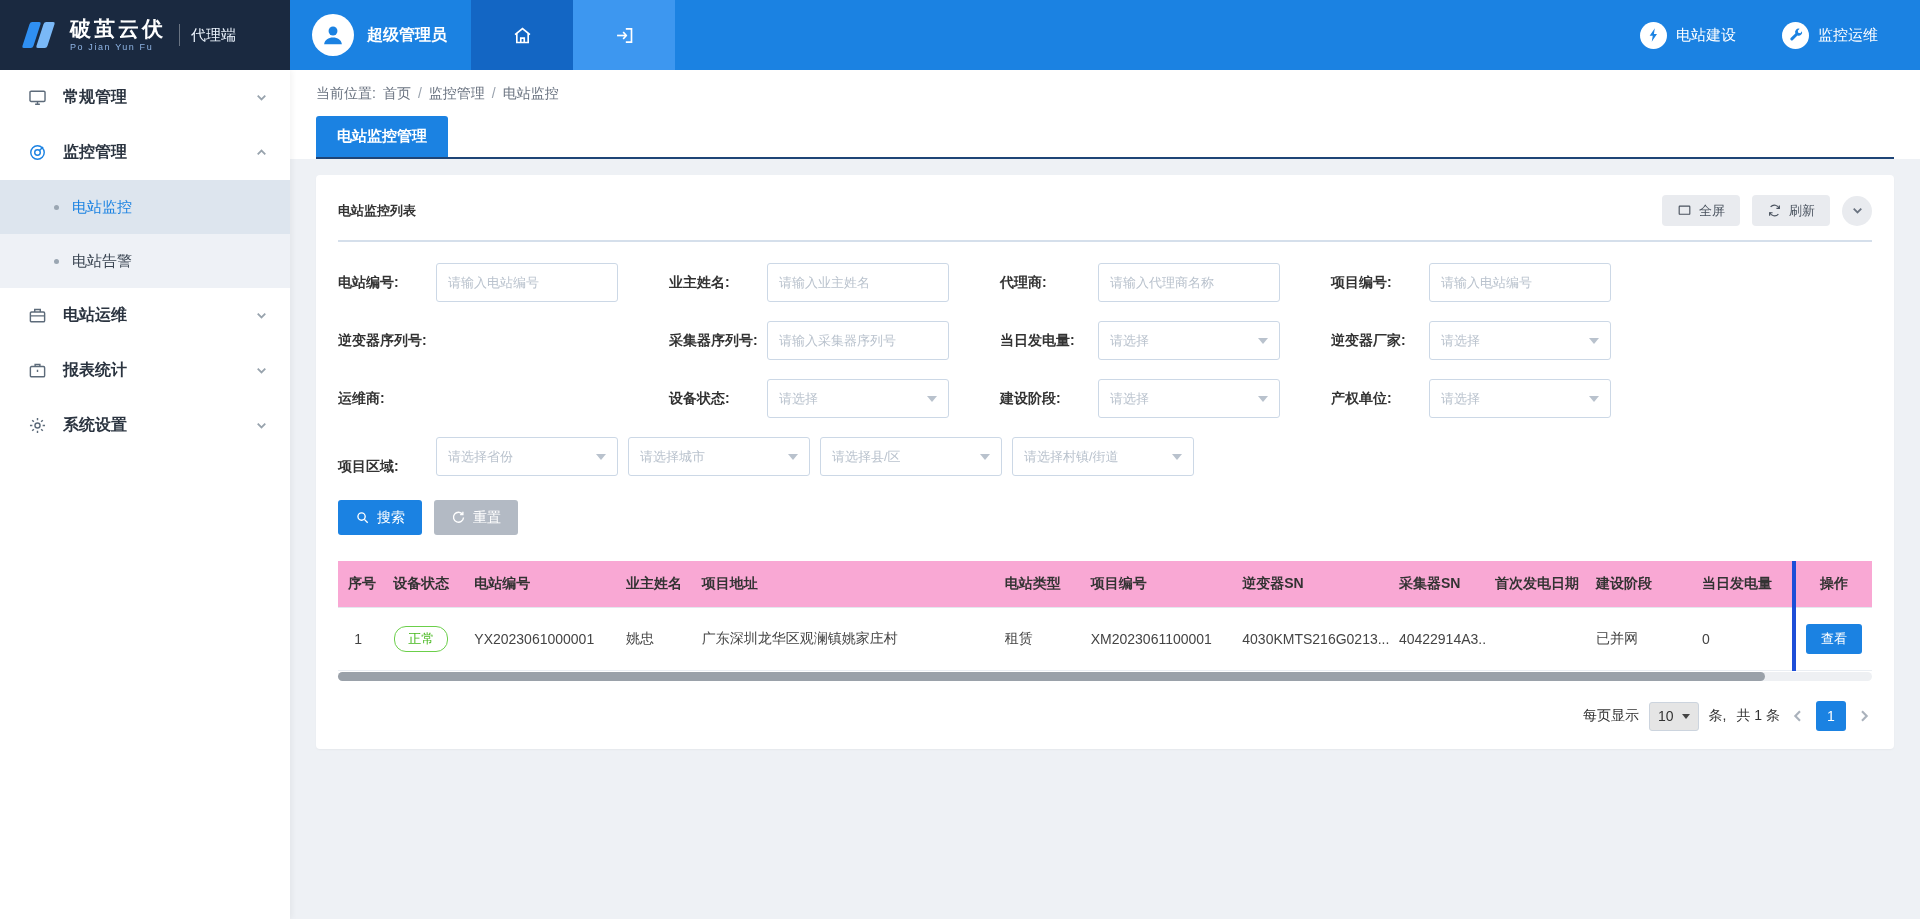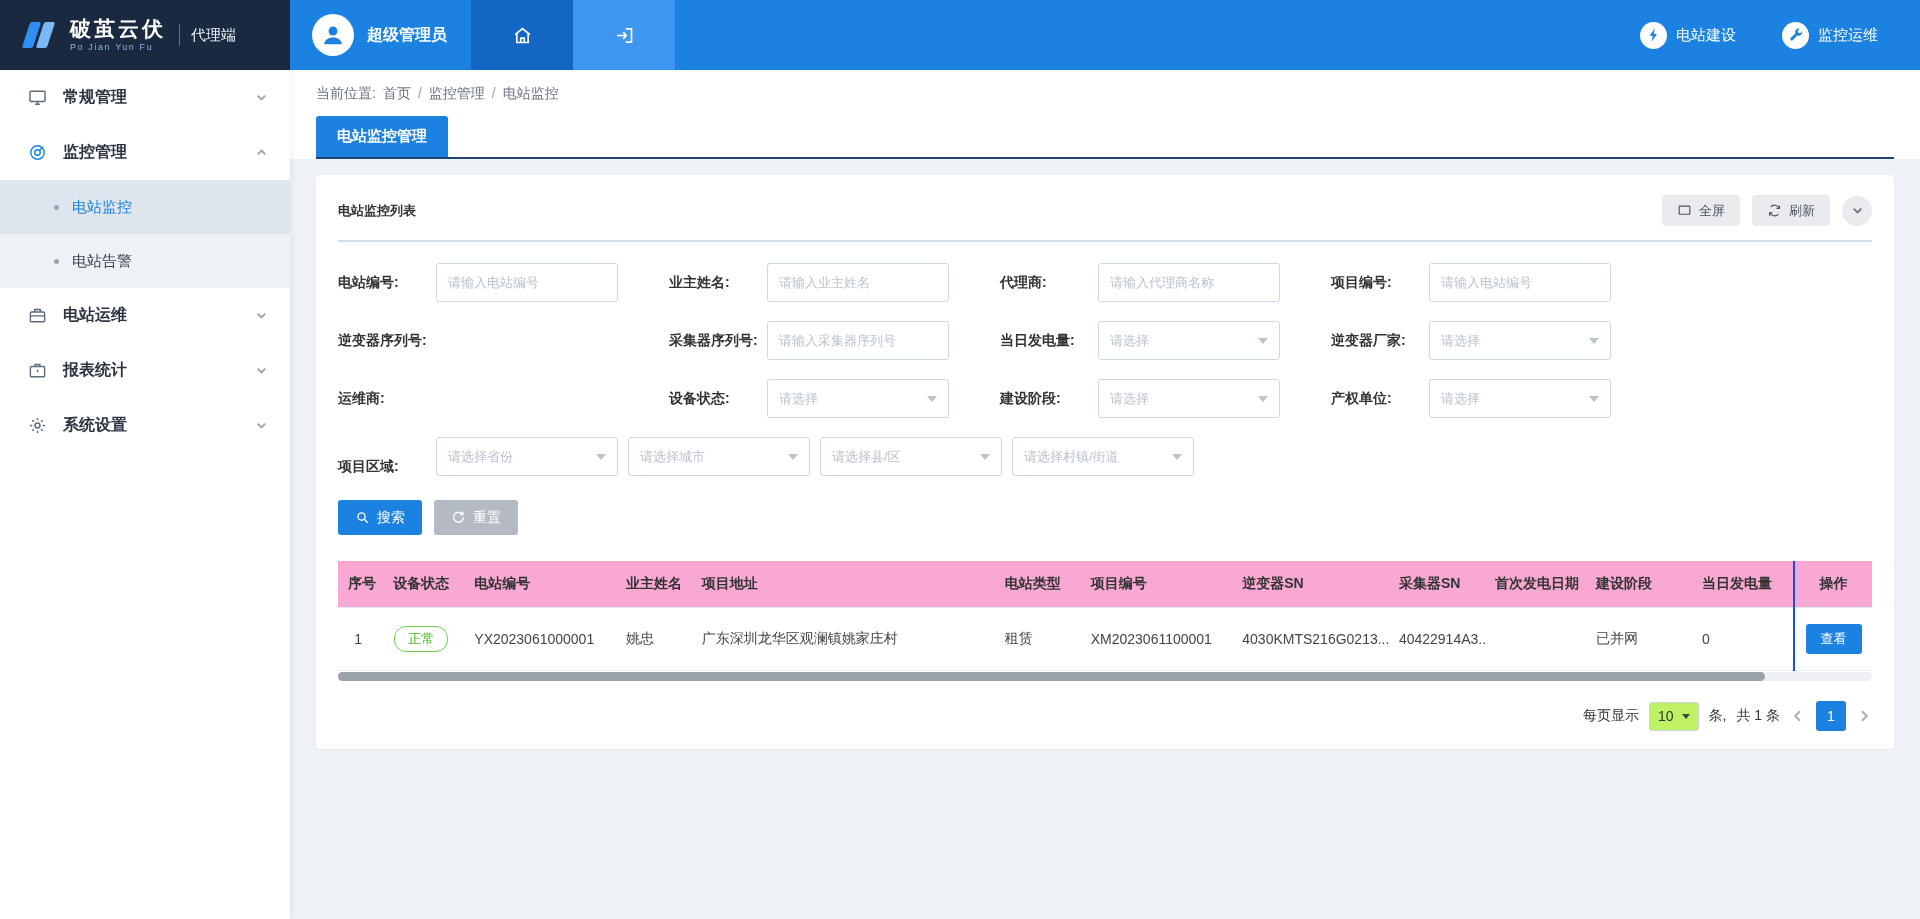--- a/index.html
+++ b/index.html
@@ -105,33 +105,33 @@
   .btn-search { background:#1b82e2; }
   .btn-reset { background:#b3bac4; }
 
   .table-wrap { margin-top:26px; }
   table { width:100%; border-collapse:collapse; table-layout:fixed; }
   th { background:#f9a8d4; font-size:14px; color:#333; font-weight:600; text-align:left;
     padding:14px 10px; border-bottom:1px solid #e3e8ee; white-space:nowrap; overflow:hidden; }
   td { font-size:14px; color:#444; padding:16px 10px; border-bottom:1px solid #eaeef3;
     white-space:nowrap; overflow:hidden; background:#fff; }
   .center { text-align:center; }
-  .op-col { border-left:2px solid #1d4ed8; }
+  .op-col { border-left:4px solid #1d4ed8; }
   .badge { display:inline-block; padding:3px 13px; border:1px solid #6bcf4a; color:#46b81e;
     background:#fff; border-radius:12px; font-size:13px; }
   .view-btn { background:#1b82e2; color:#fff; border:none; border-radius:3px;
     font-size:13px; padding:6px 15px; cursor:pointer; font-family:inherit; }
   .hscroll { height:9px; background:#eef0f3; border-radius:5px; position:relative; margin-top:1px; }
   .hscroll .thumb { position:absolute; left:0; top:0; height:9px; width:93%;
     background:#9aa1a9; border-radius:5px; cursor:grab; }
 
   .pagination { margin-top:20px; display:flex; align-items:center; justify-content:flex-end;
     gap:10px; font-size:14px; color:#333; }
   .pp-select { display:flex; align-items:center; gap:8px; border:1px solid #ccd4de; border-radius:3px;
-    height:29px; padding:0 8px; cursor:pointer; background:#bef264; }
+    height:29px; padding:0 8px; cursor:pointer; background:#e5e5e5; }
   .pp-caret { width:0; height:0; border-left:4px solid transparent; border-right:4px solid transparent;
     border-top:5px solid #444; }
   .page-arrow { color:#aab2bc; cursor:pointer; display:flex; align-items:center; }
   .page-arrow svg { width:16px; height:16px; }
   .page-num { width:30px; height:30px; background:#1b82e2; color:#fff; border-radius:3px;
     display:flex; align-items:center; justify-content:center; font-size:14px; cursor:pointer; }
 </style>
 </head>
 <body>
 

